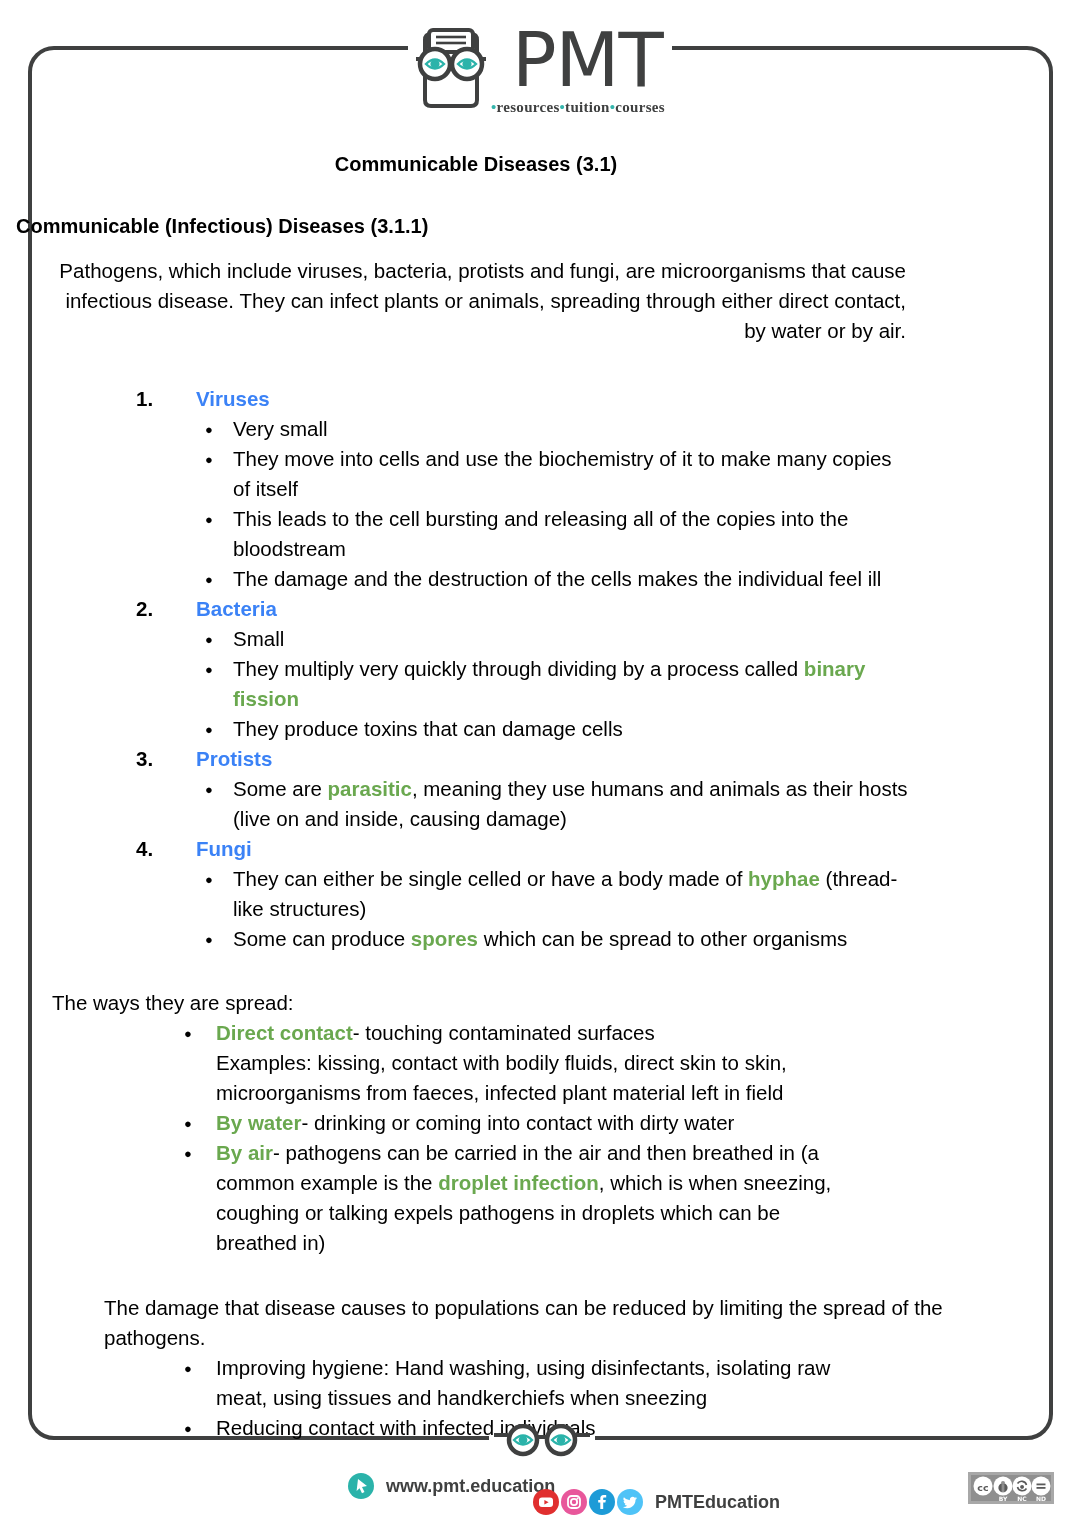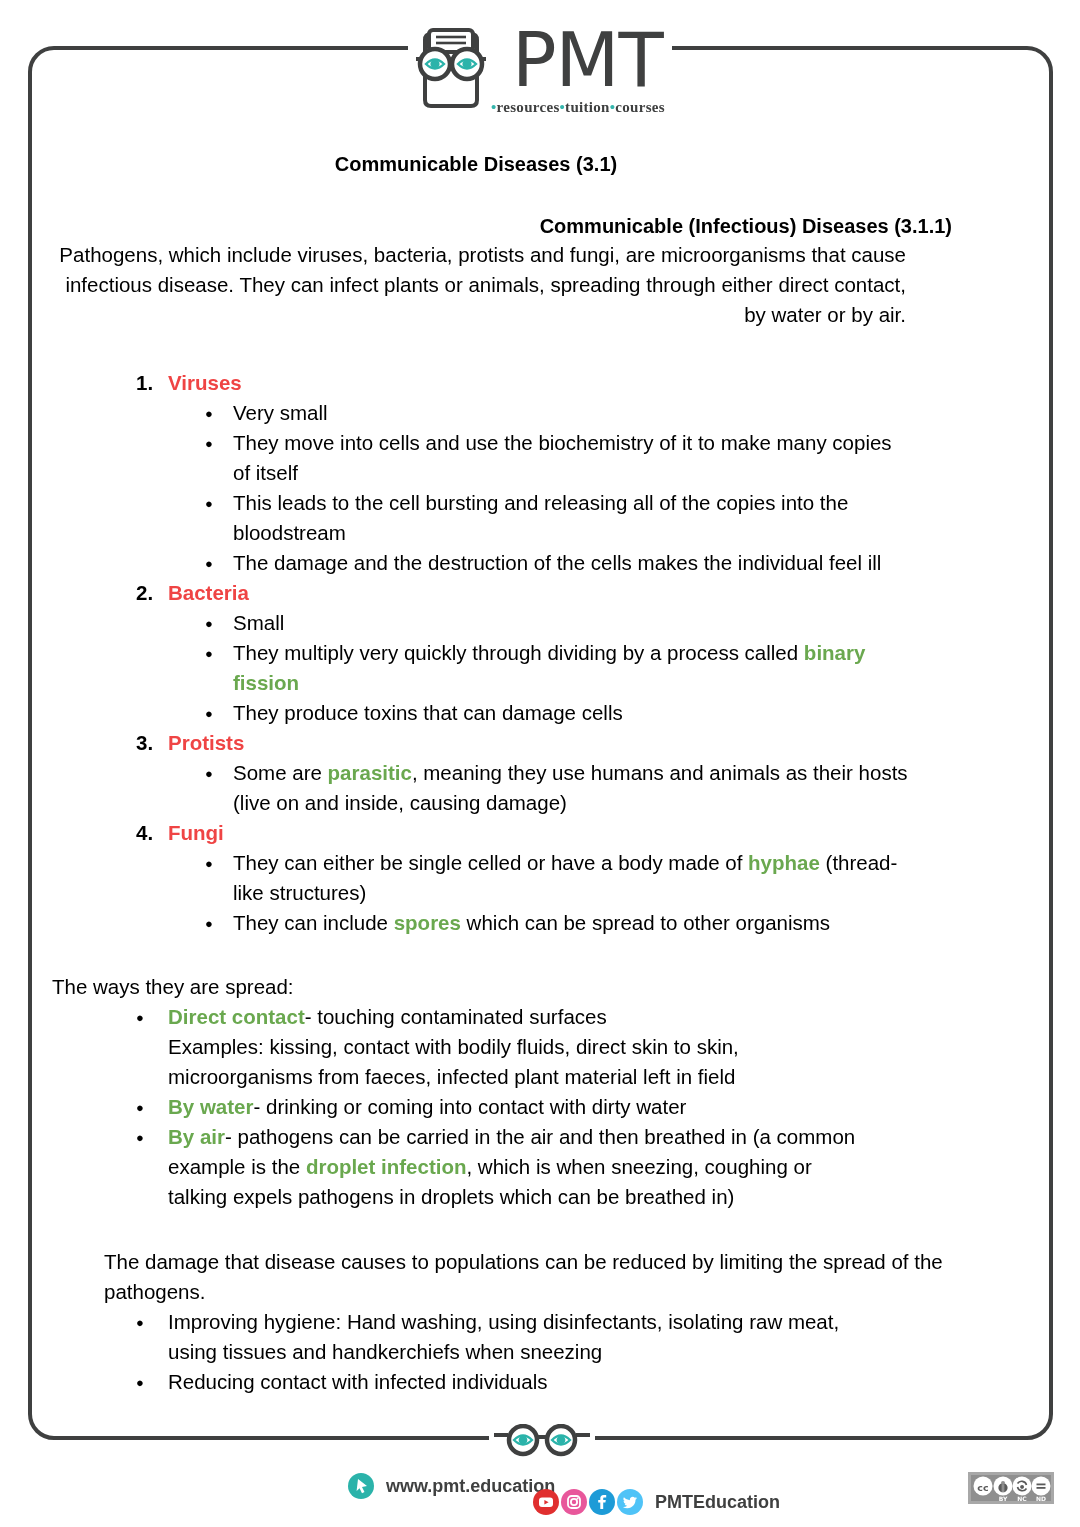--- a/index.html
+++ b/index.html
@@ -104,25 +104,25 @@
     width: 952px;
   }
   .doc-title {
     text-align: center;
     font-size: 20px;
     font-weight: bold;
     line-height: 28px;
     margin: 0 0 34px 0;
   }
   .sub-title {
-    text-align: right;
+    text-align: left;
     font-size: 20px;
     font-weight: bold;
     line-height: 28px;
-    margin: 0;
+    margin: 16px;
   }
   .intro {
     text-align: right;
     font-size: 20.5px;
     line-height: 30px;
     margin: 0 auto;
     width: 860px;
   }
 
   .green { color: #6aa84f; font-weight: bold; }
@@ -139,21 +139,21 @@
     font-size: 20.5px;
     line-height: 30px;
     padding-left: 168px;
   }
   .num-row .num {
     position: absolute;
     left: 136px;
     font-weight: bold;
     color: #000;
   }
-  .num-row .name { font-weight: bold; color: #ef4444; }
+  .num-row .name { font-weight: bold; color: #3b82f6; margin-left: 28px; }
 
   ul.sub {
     list-style: none;
     margin: 0;
     padding: 0;
   }
   ul.sub > li {
     position: relative;
     padding-left: 233px;
     padding-right: 43px;
@@ -179,20 +179,21 @@
     list-style: none;
     margin: 0;
     padding: 0;
   }
   ul.spread > li {
     position: relative;
     padding-left: 168px;
     padding-right: 95px;
     font-size: 20.5px;
     line-height: 30px;
+    margin-left: 48px;
   }
   ul.spread > li::before {
     content: "\25CF";
     position: absolute;
     left: 136px;
     font-size: 13px;
     top: 1px;
   }
 
   .closing {
@@ -299,21 +300,21 @@
       <li>
         <div class="num-row"><span class="num">3.</span><span class="name">Protists</span></div>
         <ul class="sub">
           <li><span>Some are </span><span class="green">parasitic</span><span>, meaning they use humans and animals as their hosts (live on and inside, causing damage)</span></li>
         </ul>
       </li>
       <li>
         <div class="num-row"><span class="num">4.</span><span class="name">Fungi</span></div>
         <ul class="sub">
           <li><span>They can either be single celled or have a body made of </span><span class="green">hyphae</span><span> (thread-like structures)</span></li>
-          <li><span>They can include </span><span class="green">spores</span><span> which can be spread to other organisms</span></li>
+          <li><span>Some can produce </span><span class="green">spores</span><span> which can be spread to other organisms</span></li>
         </ul>
       </li>
     </ol>
 
   <div class="spread-lead">The ways they are spread:</div>
   <ul class="spread" id="spread-list">
       <li><span class="green">Direct contact</span><span>- touching contaminated surfaces</span><br><span>Examples: kissing, contact with bodily fluids, direct skin to skin, microorganisms from faeces, infected plant material left in field</span></li>
       <li><span class="green">By water</span><span>- drinking or coming into contact with dirty water</span></li>
       <li><span class="green">By air</span><span>- pathogens can be carried in the air and then breathed in (a common example is the </span><span class="green">droplet infection</span><span>, which is when sneezing, coughing or talking expels pathogens in droplets which can be breathed in)</span></li>
     </ul>

